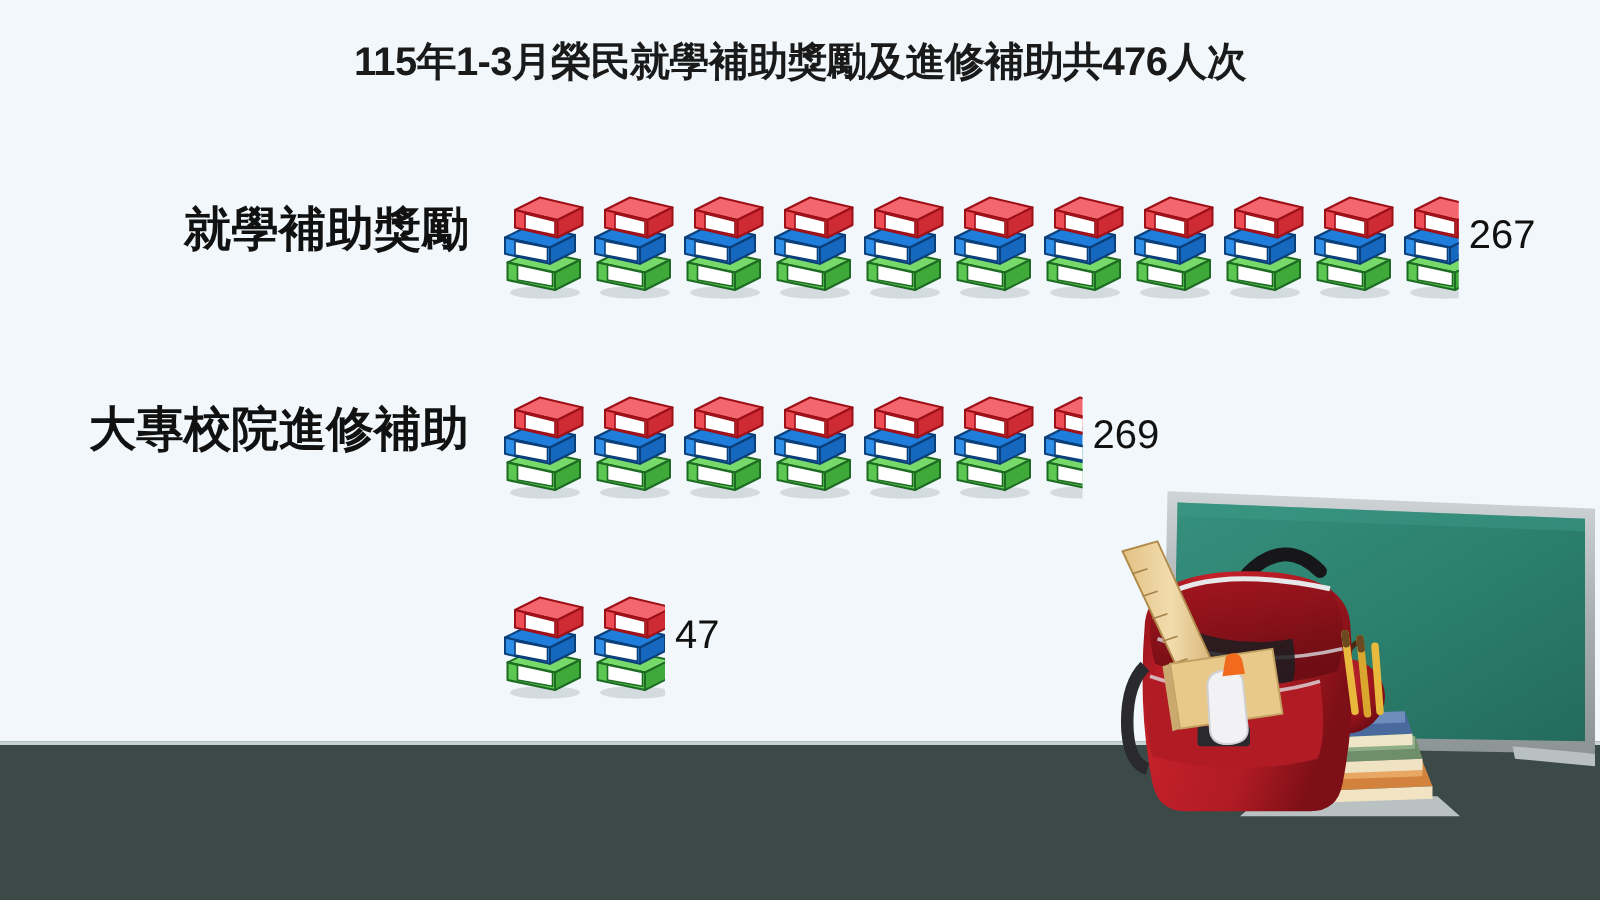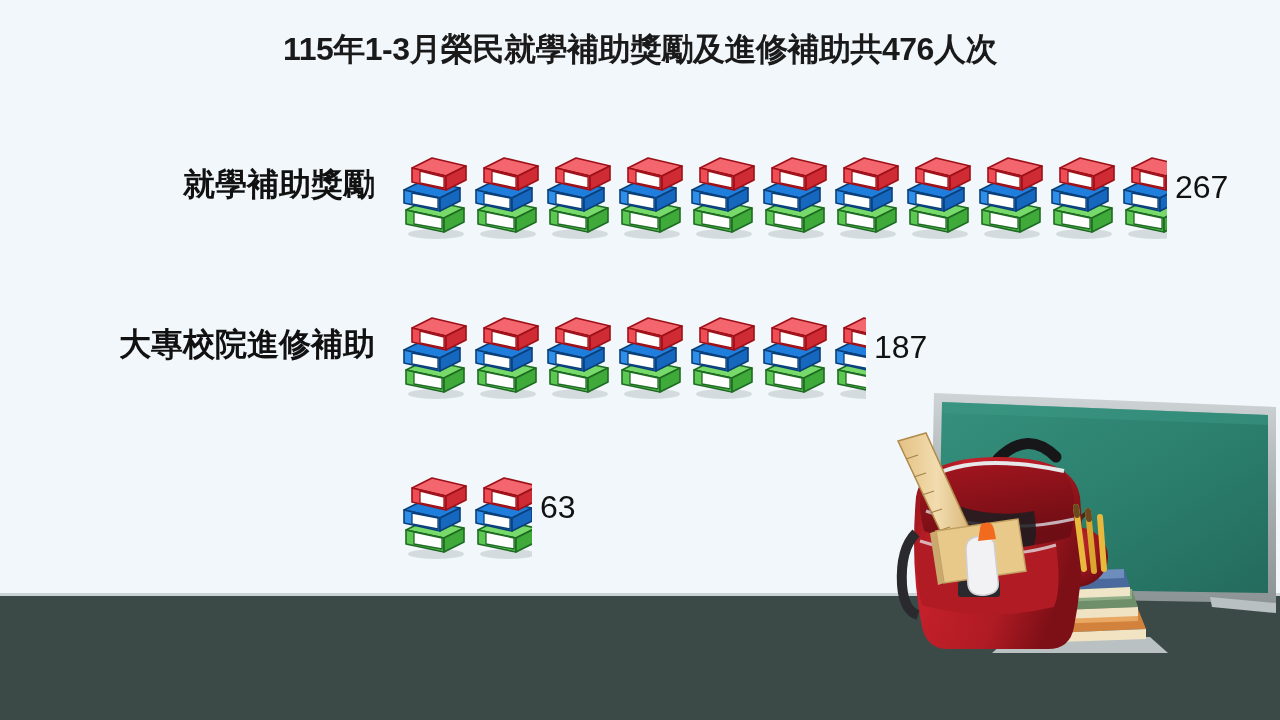--- a/index.html
+++ b/index.html
@@ -25,21 +25,21 @@
     letter-spacing:-0.5px;
     white-space:nowrap;
   }
 
   
   #chart{position:absolute;left:0;top:140px;width:1280px;}
   .row{position:relative;height:160px;}
   .row-label{
     position:absolute;left:0;top:18px;width:375px;
     text-align:right;
-    font-size:32px;font-weight:bold;color:#111;
+    font-size:38px;font-weight:bold;color:#111;
     white-space:nowrap;
     line-height:52px;
   }
   .icons-wrap{
     position:absolute;left:402px;top:8px;height:96px;
     display:flex;align-items:flex-start;
   }
   .icon-slot{
     width:72px;height:96px;flex:0 0 auto;position:relative;
     overflow:hidden;
@@ -482,21 +482,21 @@
       <polygon points="10,45 10,56 36,61 36,50" fill="#ffffff" stroke="#0b3f7a" stroke-width="1.3"></polygon>
 
       <polygon points="10,20 30,10 64,18 44,28" fill="#f4666d" stroke="#9e1018" stroke-width="1.6"></polygon>
       <polygon points="10,20 10,34 44,42 44,28" fill="#ef4d55" stroke="#9e1018" stroke-width="1.6"></polygon>
       <polygon points="44,28 64,18 64,32 44,42" fill="#cf2b34" stroke="#9e1018" stroke-width="1.6"></polygon>
       <polygon points="18,23 18,35 42,40 42,29" fill="#ffffff" stroke="#9e1018" stroke-width="1.3"></polygon>
     </g>
   </svg>
         </div>
       </div>
-      <div class="row-value" style="left: 874px;">187</div>
+      <div class="row-value" style="left: 874px;">269</div>
     </div>
     <div class="row">
       <div class="icons-wrap">
         <div class="icon-slot">
           <svg class="bookstack" width="66" height="96" viewBox="0 0 66 96" xmlns="http://www.w3.org/2000/svg">
     <g stroke-linejoin="round">
 
       <ellipse cx="34" cy="86" rx="28" ry="5" fill="#9aa6aa" opacity="0.35"></ellipse>
 
       <polygon points="4,62 24,52 62,60 42,70" fill="#76d96a" stroke="#1e6b23" stroke-width="1.6"></polygon>
@@ -533,21 +533,21 @@
       <polygon points="10,45 10,56 36,61 36,50" fill="#ffffff" stroke="#0b3f7a" stroke-width="1.3"></polygon>
 
       <polygon points="10,20 30,10 64,18 44,28" fill="#f4666d" stroke="#9e1018" stroke-width="1.6"></polygon>
       <polygon points="10,20 10,34 44,42 44,28" fill="#ef4d55" stroke="#9e1018" stroke-width="1.6"></polygon>
       <polygon points="44,28 64,18 64,32 44,42" fill="#cf2b34" stroke="#9e1018" stroke-width="1.6"></polygon>
       <polygon points="18,23 18,35 42,40 42,29" fill="#ffffff" stroke="#9e1018" stroke-width="1.3"></polygon>
     </g>
   </svg>
         </div>
       </div>
-      <div class="row-value" style="left: 540px;">63</div>
+      <div class="row-value" style="left: 540px;">47</div>
     </div>
   </div>
 
 <div id="photo">
   <svg width="400" height="290" viewBox="0 0 400 290" xmlns="http://www.w3.org/2000/svg">
     <defs>
       <linearGradient id="gBoard" x1="0" y1="0" x2="1" y2="1">
         <stop offset="0%" stop-color="#35907d"></stop>
         <stop offset="55%" stop-color="#2b7e6c"></stop>
         <stop offset="100%" stop-color="#246b5c"></stop>

